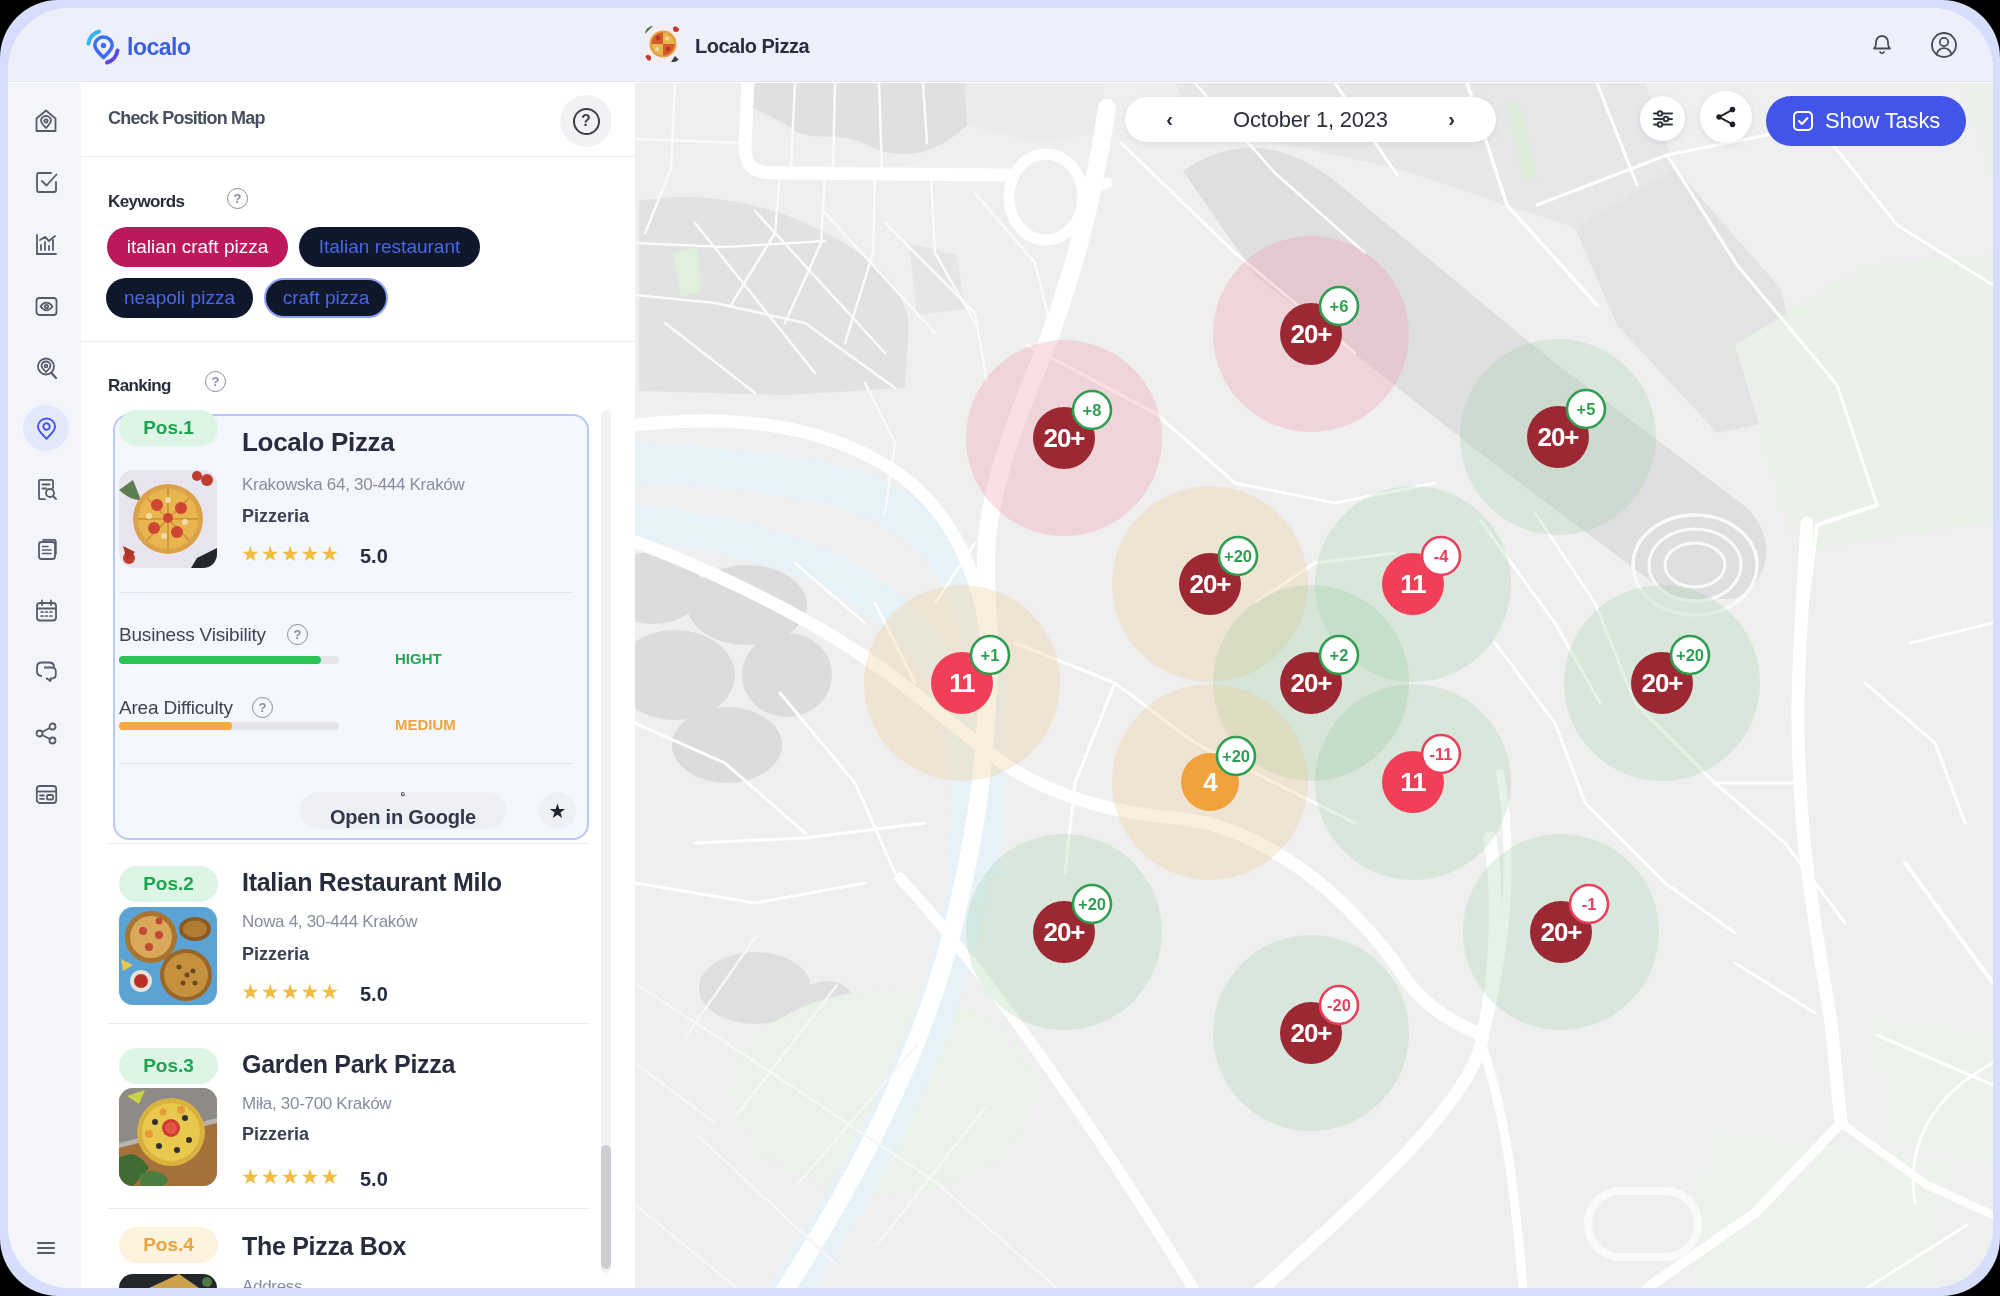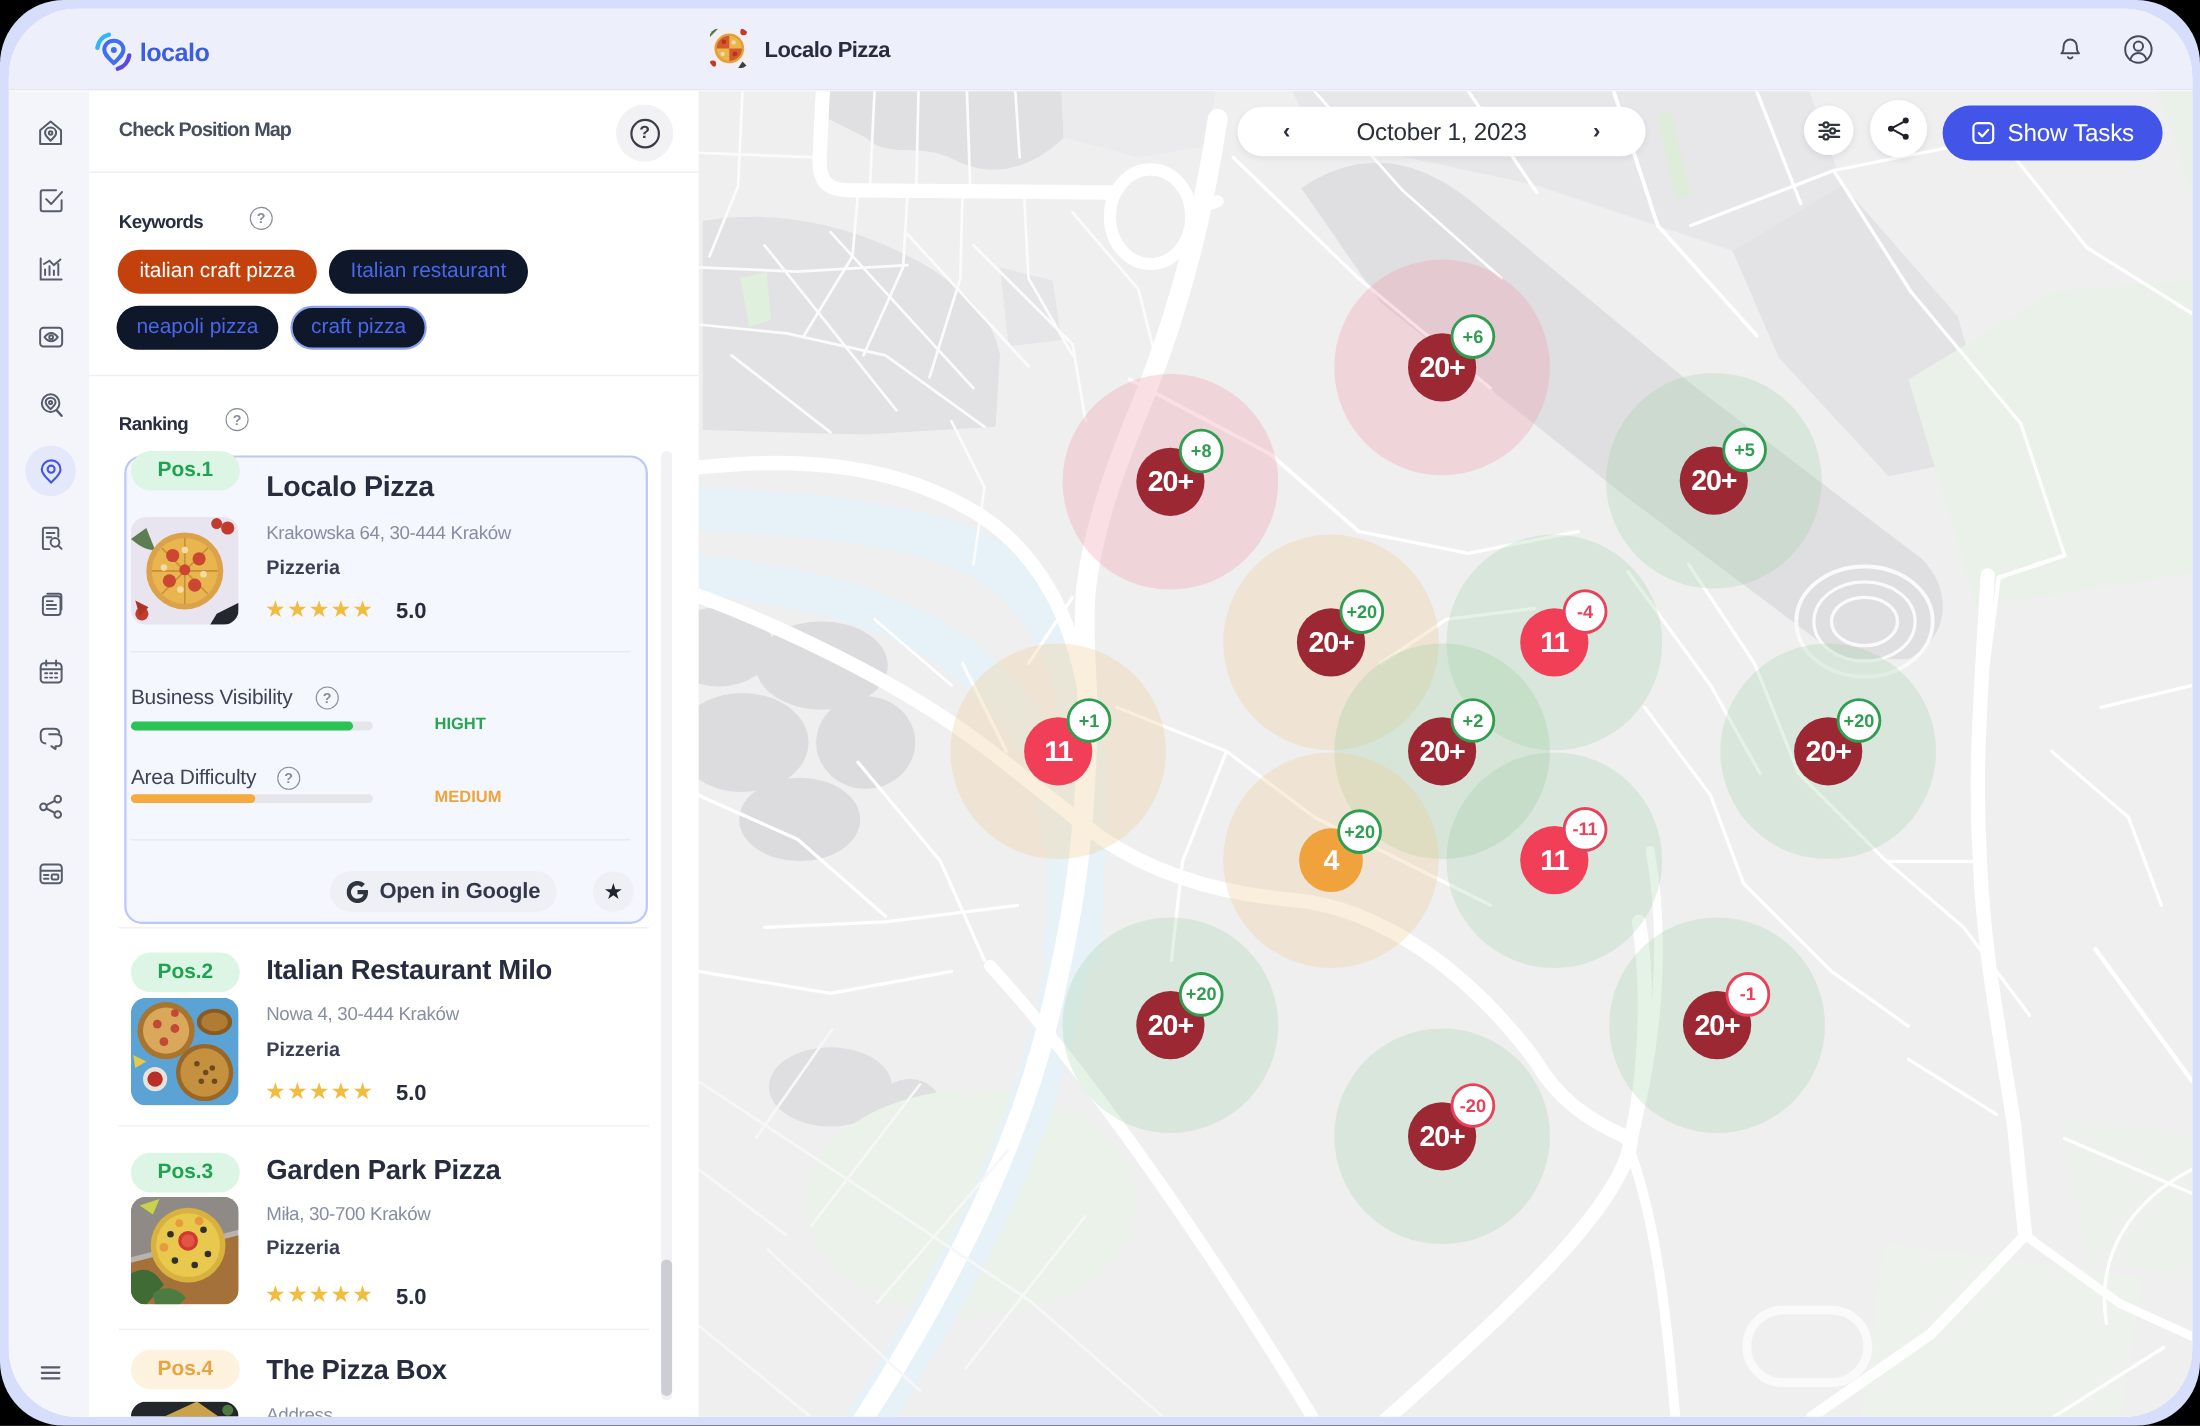--- a/index.html
+++ b/index.html
@@ -14,37 +14,37 @@
 .ico { color:#5b6170; }
 
 .brandtext { position:absolute; left:119px; top:26px; font-size:23px; font-weight:bold; color:#3b5de2; letter-spacing:-0.5px; }
 .avatar { position:absolute; left:637px; top:18px; width:36px; height:36px; border-radius:8px; overflow:hidden; }
 .bizname { position:absolute; left:687px; top:27px; font-size:20px; font-weight:bold; color:#272c3e; letter-spacing:-0.5px; }
 .qbig { position:absolute; width:52px; height:52px; border-radius:50%; background:#f2f2f5; display:flex; align-items:center; justify-content:center; }
 .q { display:inline-flex; width:21px; height:21px; border-radius:50%; border:1.7px solid #878d9b; color:#878d9b; font-size:13px; font-weight:bold; align-items:center; justify-content:center; }
 .divider { position:absolute; left:73px; width:554px; height:1px; background:#ececf1; }
 .sec { position:absolute; font-size:17px; font-weight:bold; color:#272c3e; letter-spacing:-0.6px; }
 .pill { position:absolute; height:40px; border-radius:20px; font-size:19px; display:flex; align-items:center; justify-content:center; }
-.pill.active { background:#c2410c; color:#fff; }
+.pill.active { background:#be185d; color:#fff; }
 .pill.light { background:#0f172a; color:#4a66e8; }
 .pill.outline { background:#0f172a; border:2px solid #8fa3f2; color:#4a66e8; }
 .card { position:absolute; left:32px; top:331px; width:476px; height:426px; background:#f5f7fe; border:2px solid #bac7f7; border-radius:16px; }
 .pospill { position:absolute; width:99px; height:36px; border-radius:18px; background:#ddf5e4; color:#1ea350; font-weight:bold; font-size:19px; display:flex; align-items:center; justify-content:center; }
 .pospill.orange { background:#fdf2de; color:#e9a33f; }
 .itm-title { position:absolute; font-size:25px; font-weight:bold; color:#272d3e; letter-spacing:-0.3px; }
 .itm-addr { position:absolute; font-size:17px; color:#878da0; letter-spacing:-0.3px; }
 .itm-cat { position:absolute; font-size:18px; font-weight:bold; color:#3b4153; }
 .stars { position:absolute; font-size:21px; color:#f2bc3f; letter-spacing:1px; }
 .rating { position:absolute; font-size:20px; font-weight:bold; color:#272d3e; }
 .thumb { position:absolute; width:98px; height:98px; border-radius:14px; overflow:hidden; }
 .blabel { position:absolute; font-size:19px; color:#3e4456; letter-spacing:-0.2px; }
 .bval { position:absolute; font-size:15px; font-weight:bold;margin-left:40px; }
 .track { position:absolute; width:220px; height:8px; border-radius:4px; background:#e6e6ea; }
 .fill { height:8px; border-radius:4px; }
-.gbtn { position:absolute; left:219px; top:709px; width:206px; height:37px; border-radius:19px; background:#eef0f5; display:flex; align-items:center; justify-content:center; font-size:20px; font-weight:bold; color:#32384a; gap:10px; letter-spacing:-0.2px; }
+.gbtn { position:absolute; left:219px; top:709px; width:206px; height:37px; border-radius:19px; background:#eef0f5; display:flex; align-items:center; justify-content:center; font-size:20px; font-weight:bold; color:#32384a; gap:10px; letter-spacing:-0.2px;flex-direction:column; }
 .starbtn { position:absolute; left:458px; top:709px; width:37px; height:37px; border-radius:50%; background:#eef0f5; display:flex; align-items:center; justify-content:center; color:#20242f; font-size:20px; }
 .scrolltrack { position:absolute; left:520px; top:327px; width:10px; height:863px; background:#f2f2f4; border-radius:5px; }
 .scrollthumb { position:absolute; left:520px; top:1062px; width:10px; height:124px; background:#cdced3; border-radius:5px; }
 
 .datepill { position:absolute; left:490px; top:14px; width:371px; height:45px; background:#fff; border-radius:23px; box-shadow:0 2px 6px rgba(40,50,80,.08); display:flex; align-items:center; justify-content:center; font-size:22px; color:#2b2f3a; letter-spacing:-0.2px; z-index:40; }
 .chev { position:absolute; top:0; height:45px; width:45px; display:flex; align-items:center; justify-content:center; color:#2b2f3a; font-size:20px; font-weight:bold; }
 .circbtn { position:absolute; background:#fff; border-radius:50%; box-shadow:0 2px 6px rgba(40,50,80,.10); display:flex; align-items:center; justify-content:center; z-index:40; }
 .showtasks { position:absolute; left:1131px; top:13px; width:200px; height:50px; background:#4355e8; border-radius:25px; display:flex; align-items:center; justify-content:center; gap:11px; color:#fff; font-size:22px; letter-spacing:-0.2px; z-index:40; }
 </style>
 </head>

